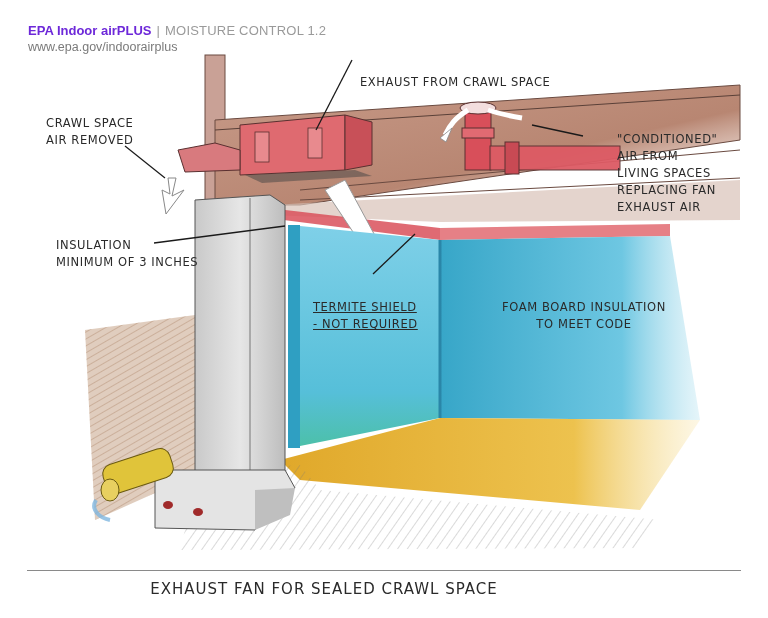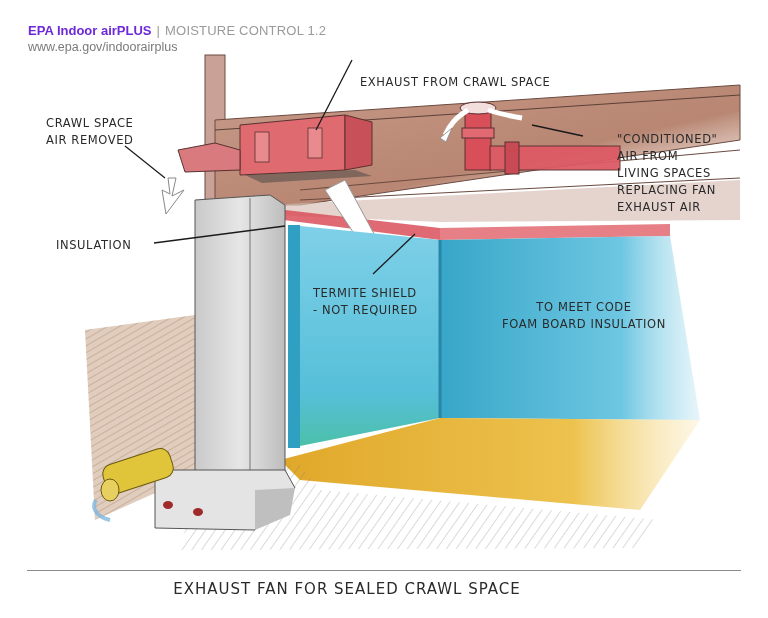--- a/index.html
+++ b/index.html
@@ -25,21 +25,21 @@
       white-space: nowrap;
     }
     .label .ln { display: block; }
     .label.center { text-align: center; }
     .label .sup { font-size: 7px; vertical-align: super; }
 
     .divider { position: absolute; left: 27px; top: 570px; width: 714px; height: 1px; background: #8a8a8a; }
     .caption {
       position: absolute; left: 0; top: 580px; width: 648px; text-align: center;
       font-family: "DejaVu Sans", sans-serif; font-size: 15px; letter-spacing: 1px;
-      color: #2a2a2a; text-transform: uppercase; margin-left: 23px;
+      color: #2a2a2a; text-transform: uppercase;
     }
   </style>
 </head>
 <body>
 
 <div class="header">
   <span class="brand">EPA Indoor airPLUS</span>
   <span class="sep">|</span>
   <span class="doc">MOISTURE CONTROL 1.2</span>
   <span class="url">www.epa.gov/indoorairplus</span>
@@ -157,26 +157,27 @@
 <div class="label" style="left:617px; top:131px;">
   <span class="ln">"CONDITIONED"</span>
   <span class="ln">AIR FROM</span>
   <span class="ln">LIVING SPACES</span>
   <span class="ln">REPLACING FAN</span>
   <span class="ln">EXHAUST AIR</span>
 </div>
 
 <div class="label" style="left:56px; top:237px;">
   <span class="ln">INSULATION</span>
+  <span class="ln">MINIMUM OF 3 INCHES</span>
 </div>
 
-<div class="label" style="left:313px; top:285px;">
+<div class="label" style="left:313px; top:299px;text-decoration:underline;">
   <span class="ln">TERMITE SHIELD</span>
   <span class="ln">- NOT REQUIRED</span>
 </div>
 
 <div class="label center" style="left:484px; top:299px; width:200px;">
+  <span class="ln">FOAM BOARD INSULATION</span>
   <span class="ln">TO MEET CODE</span>
-  <span class="ln">FOAM BOARD INSULATION</span>
 </div>
 
 <div class="divider"></div>
 <div class="caption">EXHAUST FAN FOR SEALED CRAWL SPACE</div>
 
 </body></html>

